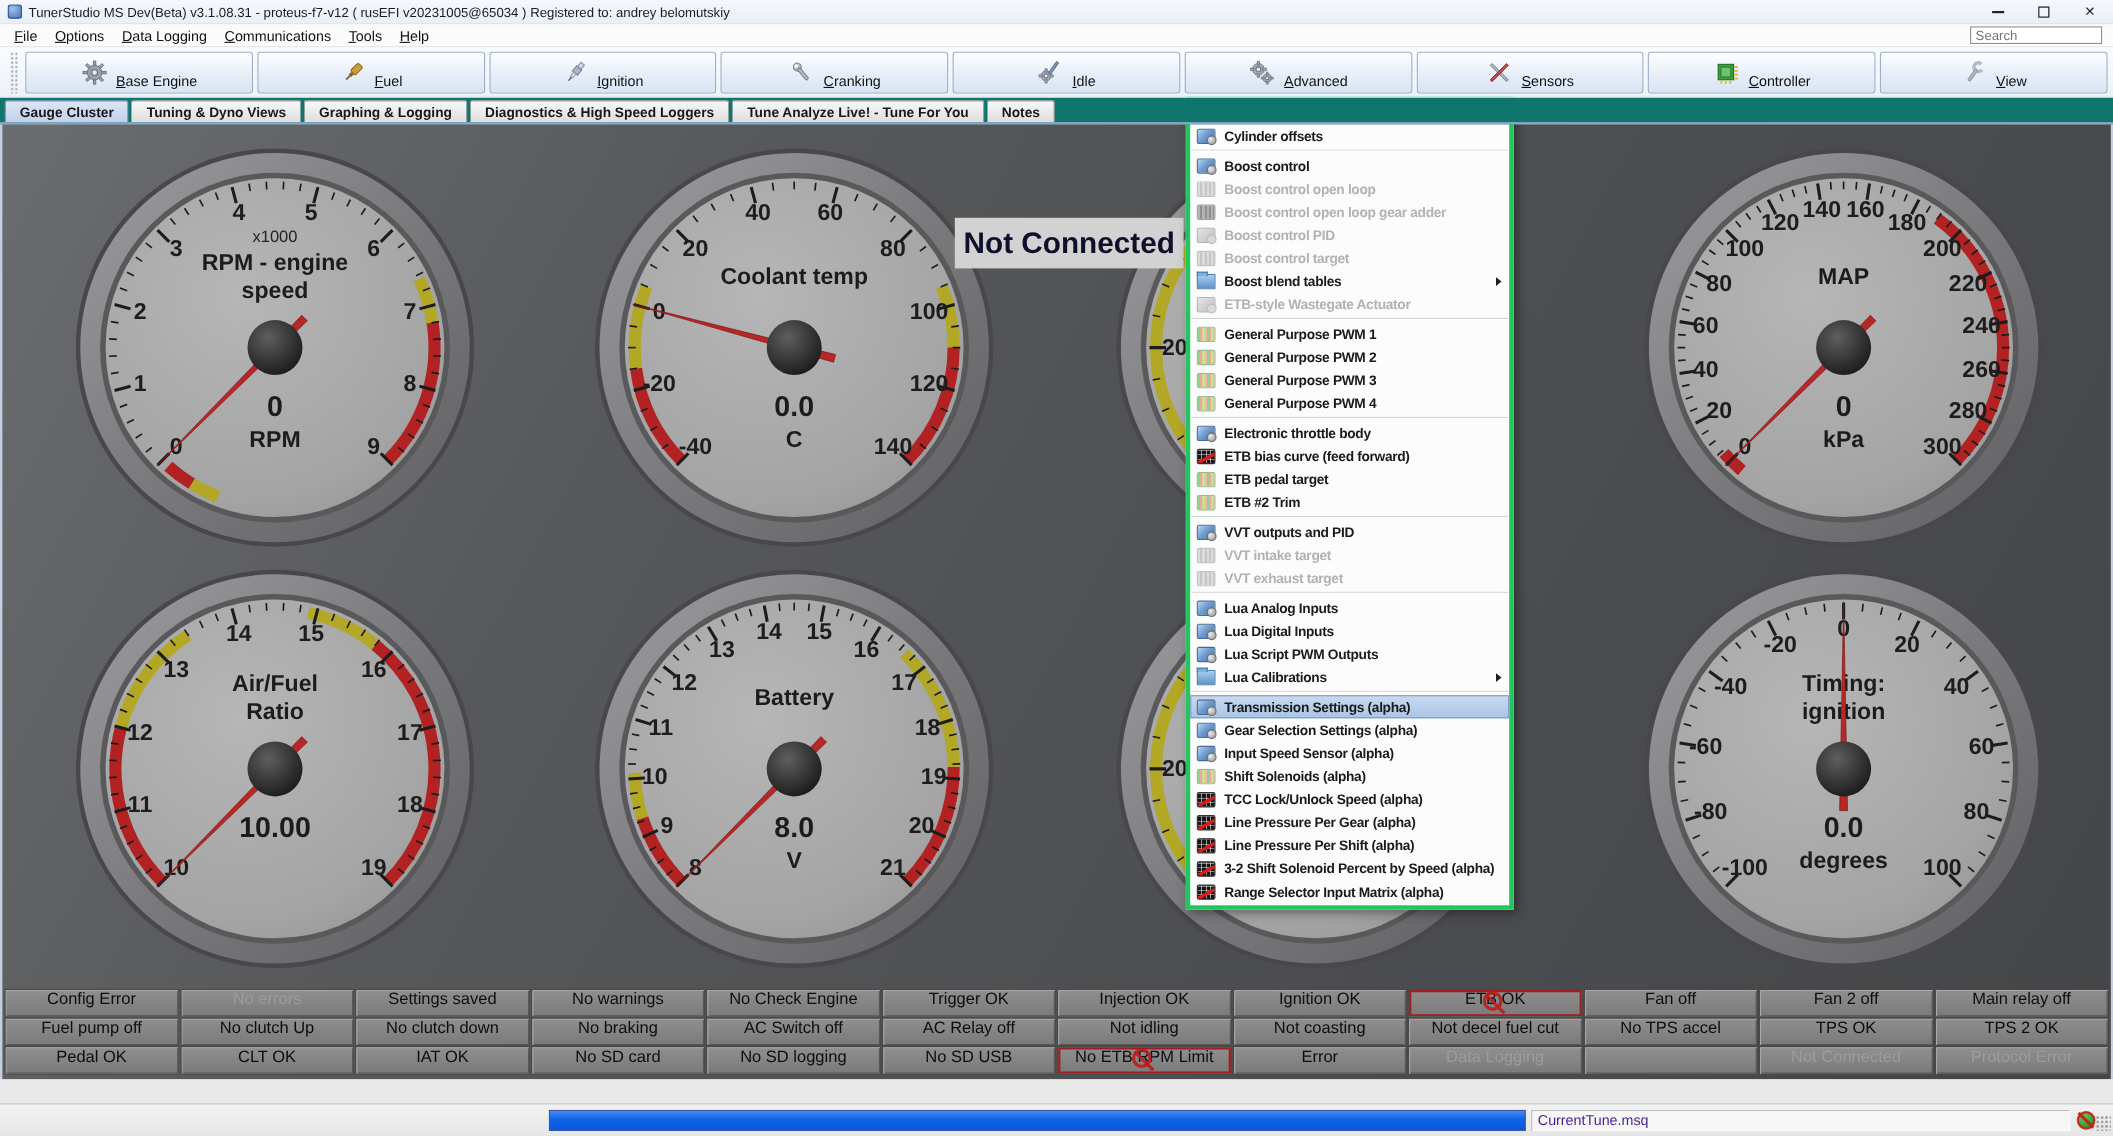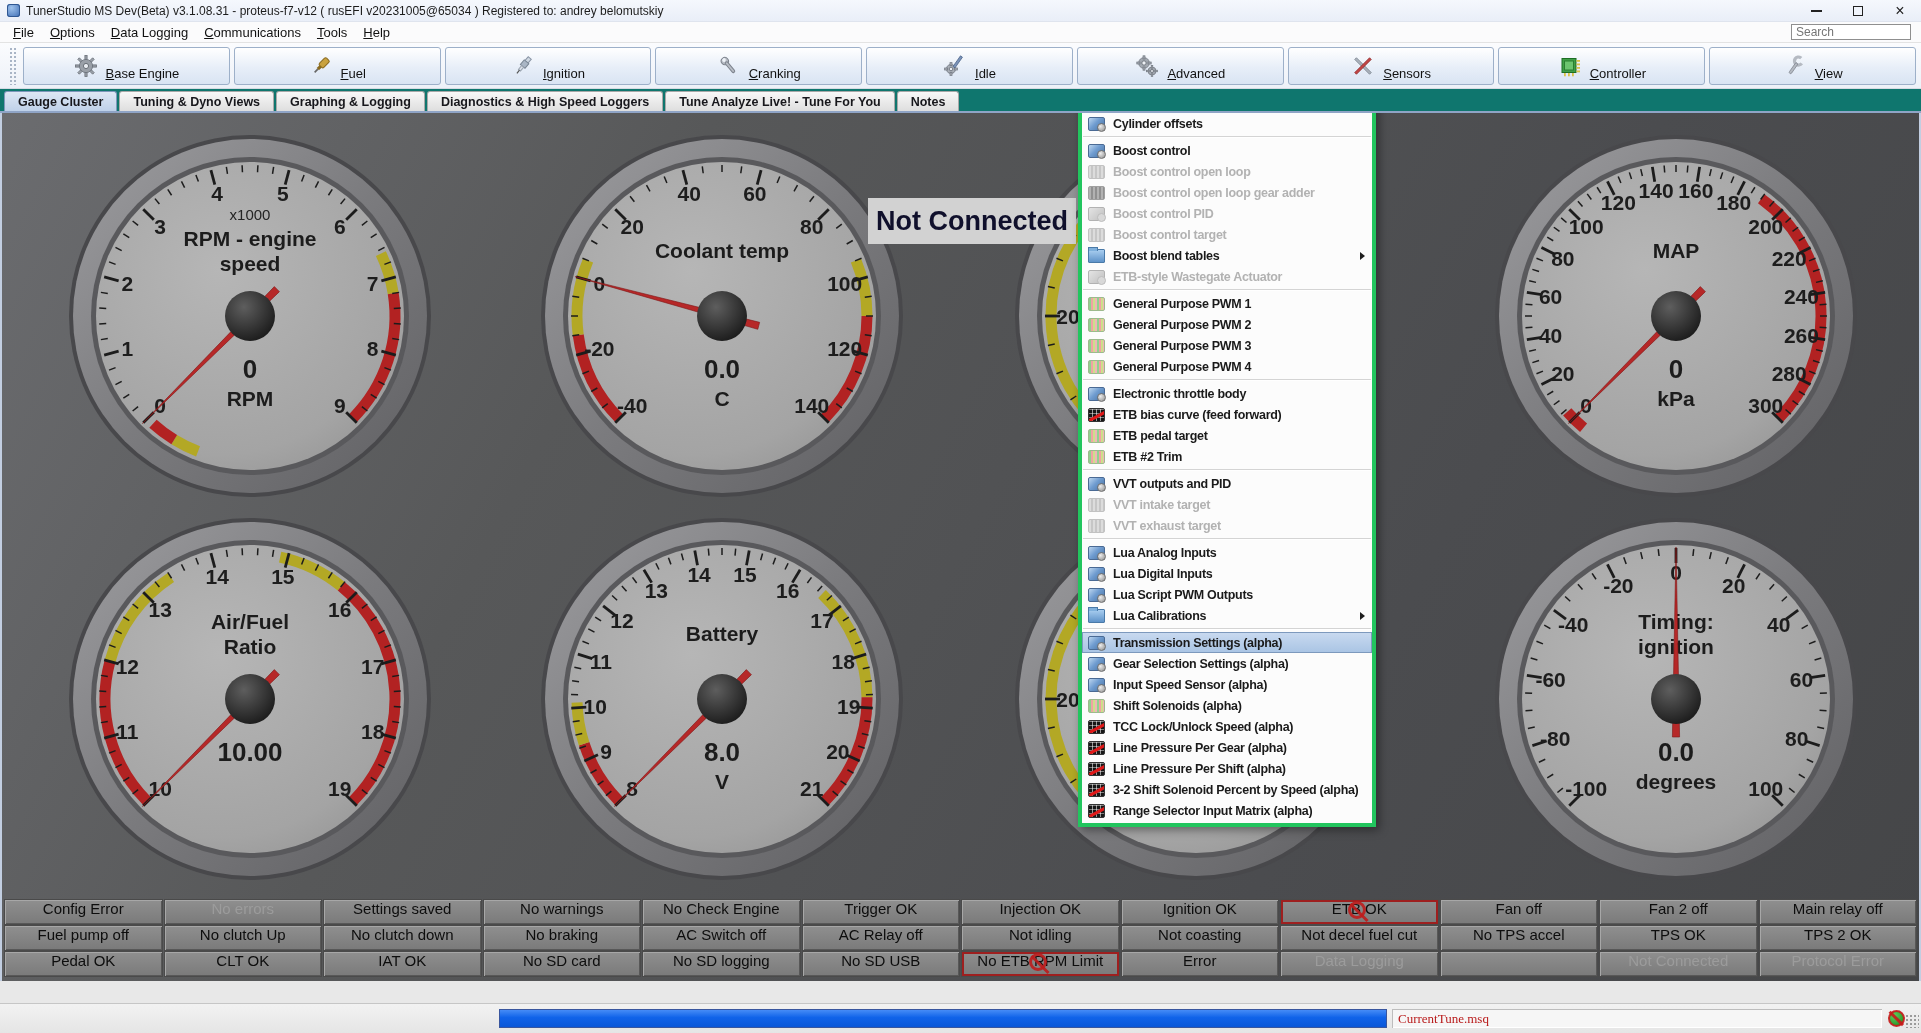--- a/index.html
+++ b/index.html
@@ -124,21 +124,21 @@
   
   .statusbar{position:absolute;top:1003px;left:0;right:0;height:30px;
     background:linear-gradient(#f2f2f2,#e5e5e5);border-top:1px solid #c6c6c6;z-index:5;}
   .sb-left{position:absolute;left:2px;top:5px;width:492px;height:19px;background:#f6f6f6;
     box-shadow:inset 1px 1px 0 #bdbdbd,inset -1px -1px 0 #ffffff;
     font-size:13px;color:#111;line-height:19px;padding-left:6px;white-space:nowrap;}
   .sb-progress{position:absolute;left:499px;top:5px;width:888px;height:19px;
     background:linear-gradient(#4d91f8,#1063e9 45%,#0a56d6);box-shadow:inset 0 0 0 1px #39569e;}
   .sb-file{position:absolute;left:1392px;top:5px;width:490px;height:19px;background:#f6f6f6;
     box-shadow:inset 1px 1px 0 #bdbdbd,inset -1px -1px 0 #ffffff;
-    font-size:13px;color:#b91c1c;line-height:19px;padding-left:6px;font-family:Liberation Serif, serif;}
+    font-size:13px;color:#4c1d95;line-height:19px;padding-left:6px;}
   .sb-indicator{position:absolute;left:1889px;top:7px;width:15px;height:15px;border-radius:50%;
     background:radial-gradient(circle at 35% 30%,#5fd05f,#148214);}
   .sb-indicator::before{content:"";position:absolute;inset:-1px;border:2.5px solid rgba(200,25,25,.9);border-radius:50%;}
   .sb-indicator::after{content:"";position:absolute;left:-2px;top:6px;width:19px;height:2.5px;
     background:rgba(200,25,25,.9);transform:rotate(45deg);}
   .sb-grip{position:absolute;right:2px;top:10px;width:14px;height:14px;
     background-image:radial-gradient(#9a9a9a 1px,transparent 1.3px);background-size:4px 4px;}
 </style>
 </head>
 <body>

